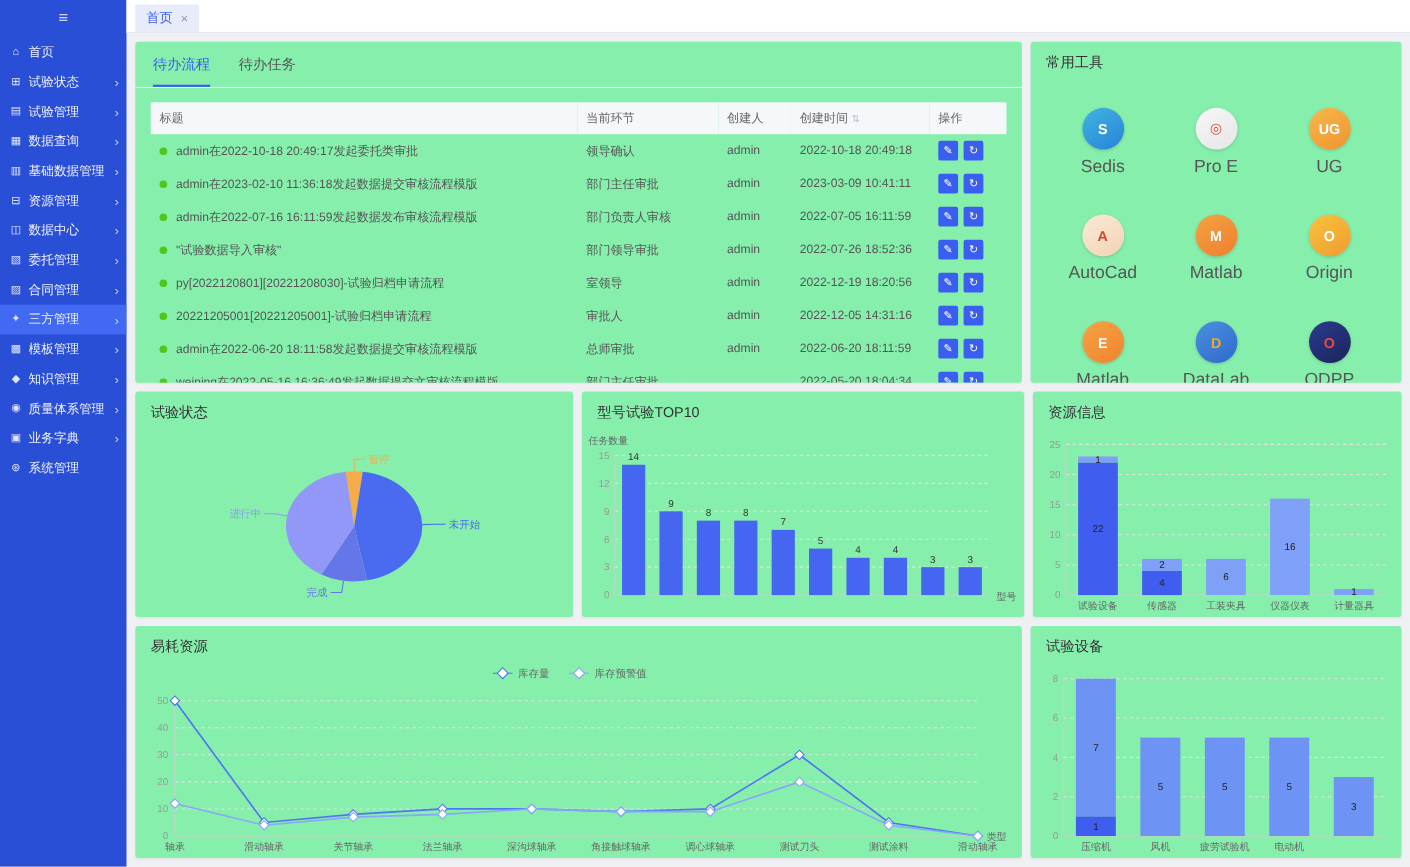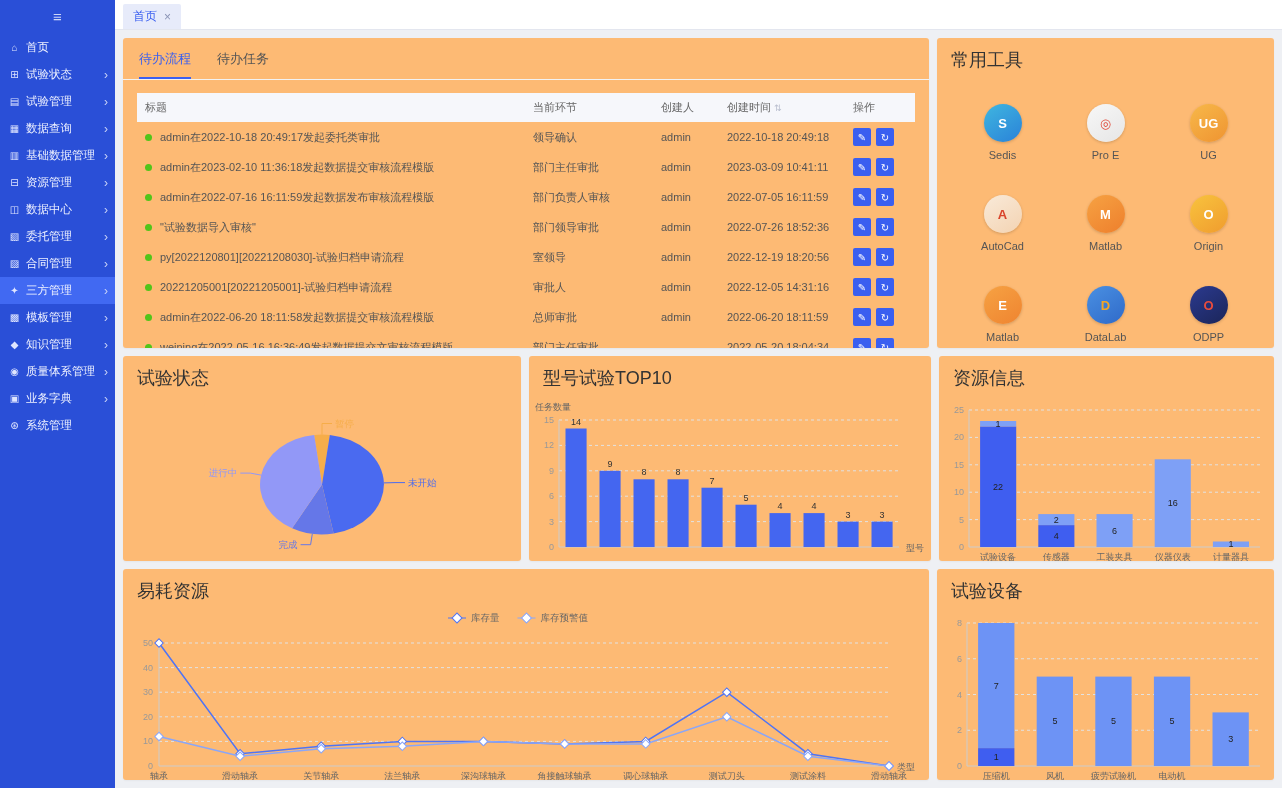--- a/index.html
+++ b/index.html
@@ -22,42 +22,42 @@
   .tab-close{color:#8a93b5;font-size:12px;cursor:pointer}
   .content{flex:1;min-height:0;padding:8px;display:flex;flex-direction:column;gap:8px;overflow:hidden}
   .row{display:flex;gap:8px;min-height:0}
   .row1{height:310px;flex:none}
   .row2{height:205px;flex:none}
   .row3{flex:1}
   .w-lg{width:806px;flex:none}
   .w-md{width:398px;flex:none}
   .w-md2{width:402px;flex:none}
   .grow{flex:1;min-width:0}
-  .panel{background:#fdba74;border-radius:3px;display:flex;flex-direction:column;overflow:hidden;box-shadow:0 1px 2px rgba(0,0,0,.04)}
-  .panel-title{padding:10px 14px 4px;font-size:18px;color:#333;flex:none}
+  .panel{background:#86efac;border-radius:3px;display:flex;flex-direction:column;overflow:hidden;box-shadow:0 1px 2px rgba(0,0,0,.04)}
+  .panel-title{padding:10px 14px 4px;font-size:13px;color:#333;flex:none}
   .chart{flex:1;min-height:0;overflow:hidden}
   .chart svg{display:block}
   .chart svg text{font-family:inherit}
   
   .todo-tabs{display:flex;gap:26px;padding:12px 16px 0;border-bottom:1px solid #f2f2f2;flex:none}
   .ttab{padding-bottom:9px;font-size:13px;color:#555;cursor:pointer}
   .ttab.active{color:#3a5ff0;border-bottom:2px solid #3a5ff0}
   .table-wrap{padding:13px 14px 0;flex:1;min-height:0;overflow:hidden}
   table{width:100%;border-collapse:collapse;table-layout:fixed;font-size:11px}
   thead th{background:#f6f7fb;color:#666;font-weight:normal;text-align:left;padding:7px 8px;white-space:nowrap}
   th.c-step{width:128px}th.c-creator{width:66px}th.c-created{width:126px}th.c-act{width:70px}
   tbody td{padding:6px 8px;color:#555;white-space:nowrap;overflow:hidden;text-overflow:ellipsis}
   .dot{width:7px;height:7px;border-radius:50%;background:#52c41a;display:inline-block;margin-right:8px;vertical-align:middle}
   .sort{font-size:9px;color:#b9bece;margin-left:3px}
   .act{width:18px;height:18px;border:none;border-radius:2px;background:#3a5ff0;color:#fff;font-size:10px;margin-right:5px;cursor:pointer;display:inline-flex;align-items:center;justify-content:center;padding:0}
   
   .tools-grid{flex:1;display:grid;grid-template-columns:repeat(3,1fr);align-content:start;row-gap:34px;padding:28px 14px 0}
   .tool{display:flex;flex-direction:column;align-items:center;gap:7px;cursor:pointer}
   .tool-icon{width:38px;height:38px;border-radius:50%;display:flex;align-items:center;justify-content:center;font-weight:bold;font-size:13px;box-shadow:0 1px 3px rgba(0,0,0,.18)}
-  .tool-name{font-size:11px;color:#555}
+  .tool-name{font-size:16px;color:#555}
 </style>
 </head>
 <body>
 
 <div class="app">
 
   <aside class="sidebar">
     <div class="sidebar-header">
       <span>≡</span>
     </div>

